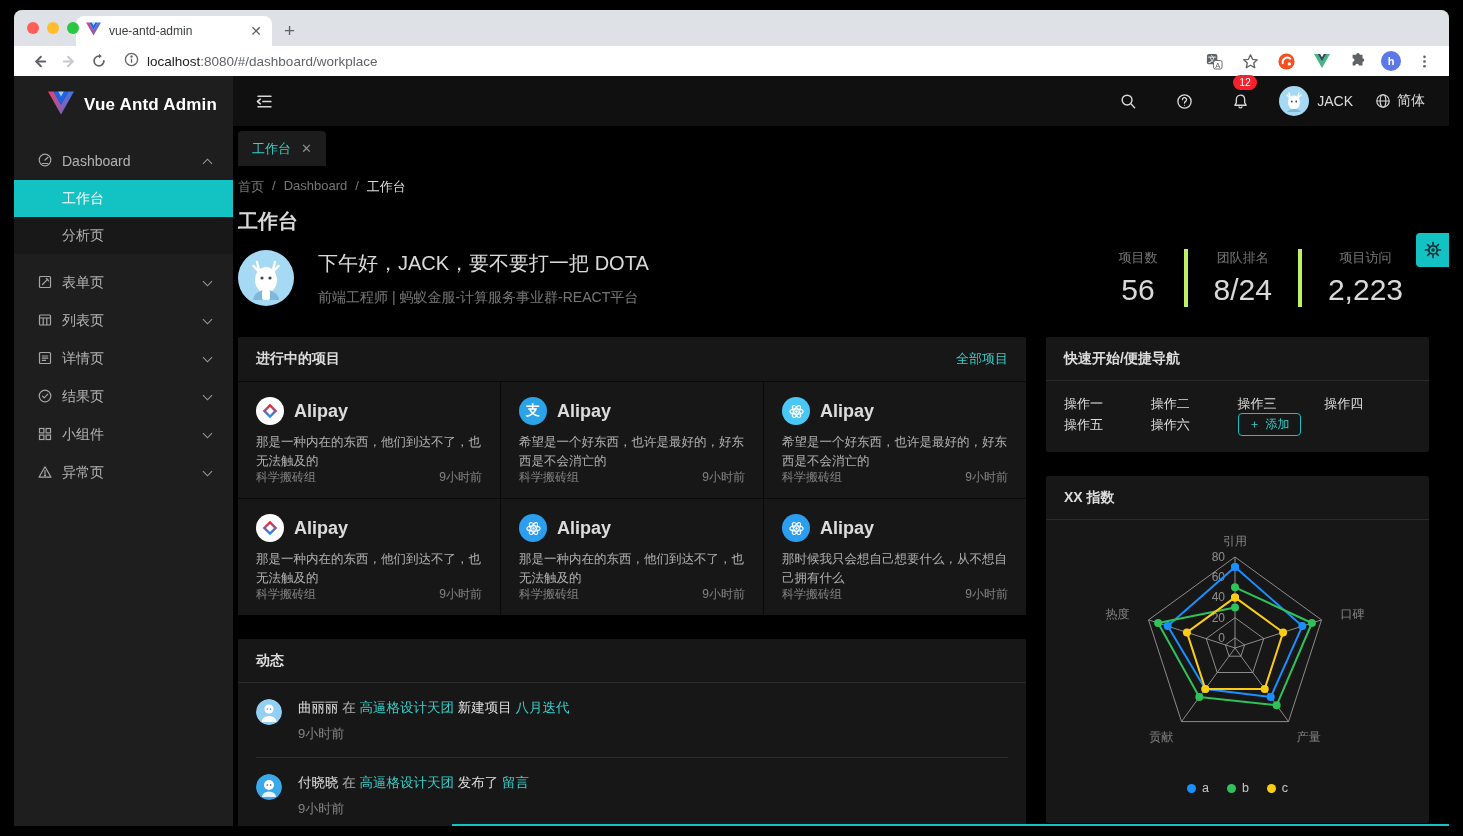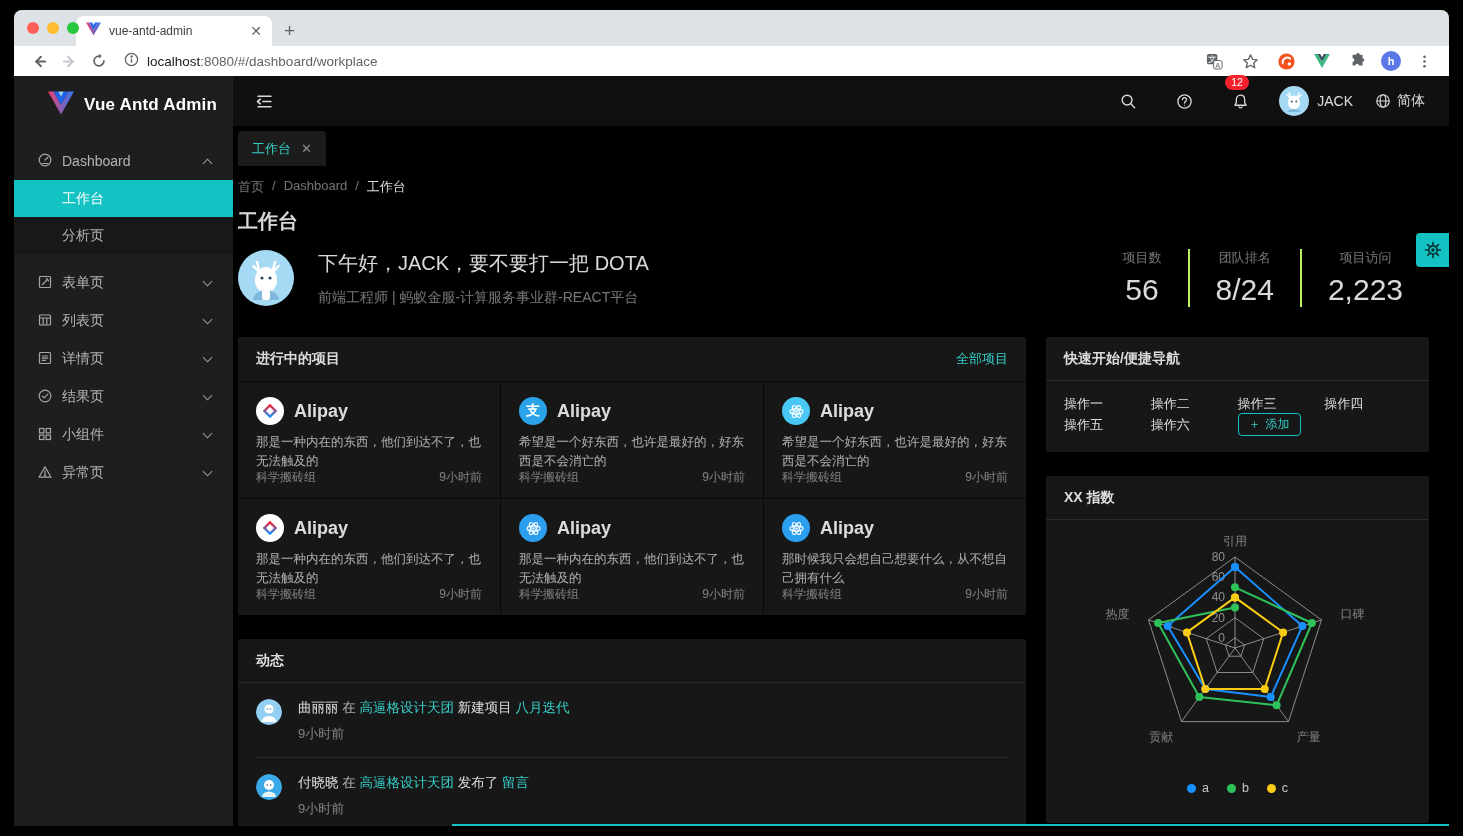--- a/index.html
+++ b/index.html
@@ -36,38 +36,38 @@
   .submenu-item { height:37px; display:flex; align-items:center; padding-left:48px; color:rgba(255,255,255,.65); font-size:14px; cursor:pointer; }
   .submenu-item.active { background:#13c2c2; color:#fff; }
   .chev { width:7px; height:7px; border-right:1.5px solid rgba(255,255,255,.55); border-bottom:1.5px solid rgba(255,255,255,.55); transform:rotate(45deg); margin-top:-3px; }
   .chev.up { transform:rotate(-135deg); margin-top:4px; }
 
   .main { flex:1; position:relative; display:flex; flex-direction:column; background:#000; min-width:0; }
   .appheader { height:50px; background:#101010; display:flex; align-items:center; padding:0 24px 0 14px; }
   .hicon { width:34px; height:34px; display:flex; align-items:center; justify-content:center; cursor:pointer; }
   .hright { margin-left:auto; display:flex; align-items:center; gap:22px; }
   .bellwrap { position:relative; }
-  .badge { position:absolute; top:-9px; left:2px; background:#f5222d; color:#fff; font-size:10.5px; padding:1px 6px; border-radius:9px; line-height:13px; }
+  .badge { position:absolute; top:-9px; left:10px; background:#f5222d; color:#fff; font-size:10.5px; padding:1px 6px; border-radius:9px; line-height:13px; }
   .userwrap { display:flex; align-items:center; gap:8px; color:rgba(255,255,255,.85); font-size:14px; }
   .langwrap { display:flex; align-items:center; gap:6px; color:rgba(255,255,255,.85); font-size:14px; }
 
   .tagbar { height:40px; background:#000; display:flex; align-items:flex-end; padding-left:5px; }
   .tag { height:35px; background:#1c1c1c; border-radius:4px 4px 0 0; display:flex; align-items:center; padding:0 14px; gap:10px; font-size:13px; color:#36cfc9; }
   .tag .x { color:#8c8c8c; font-size:13px; }
 
   .content { flex:1; padding:0 20px 0 5px; overflow:hidden; }
   .breadcrumb { margin-top:12px; font-size:13px; color:rgba(255,255,255,.45); display:flex; gap:8px; }
   .breadcrumb .last { color:rgba(255,255,255,.85); }
   .page-title { margin-top:12px; font-size:20px; font-weight:600; color:rgba(255,255,255,.85); }
   .greet-row { margin-top:14px; display:flex; align-items:center; }
   .greet-texts { margin-left:24px; }
   .greet-main { font-size:20px; font-weight:500; color:rgba(255,255,255,.85); }
   .greet-sub { margin-top:12px; font-size:14px; color:rgba(255,255,255,.45); }
   .stats { margin-left:auto; display:flex; }
-  .stat { padding:0 26px; text-align:center; border-left:2px solid #bef264; }
+  .stat { padding:0 26px; text-align:center; border-left:4px solid #bef264; }
   .stat:first-child { border-left:none; }
   .stat-label { font-size:13px; color:rgba(255,255,255,.45); }
   .stat-value { margin-top:6px; font-size:30px; color:rgba(255,255,255,.85); }
 
   .cols { margin-top:30px; display:flex; gap:20px; align-items:flex-start; }
   .col-left { flex:1; min-width:0; }
   .col-right { width:383px; flex-shrink:0; }
   .panel { background:#171717; border-radius:2px; }
   .panel-head { height:44px; display:flex; align-items:center; padding:0 18px; font-size:14px; font-weight:700; color:rgba(255,255,255,.85); }
   .panel-head .plink { margin-left:auto; font-weight:400; font-size:13px; color:#36cfc9; cursor:pointer; }

